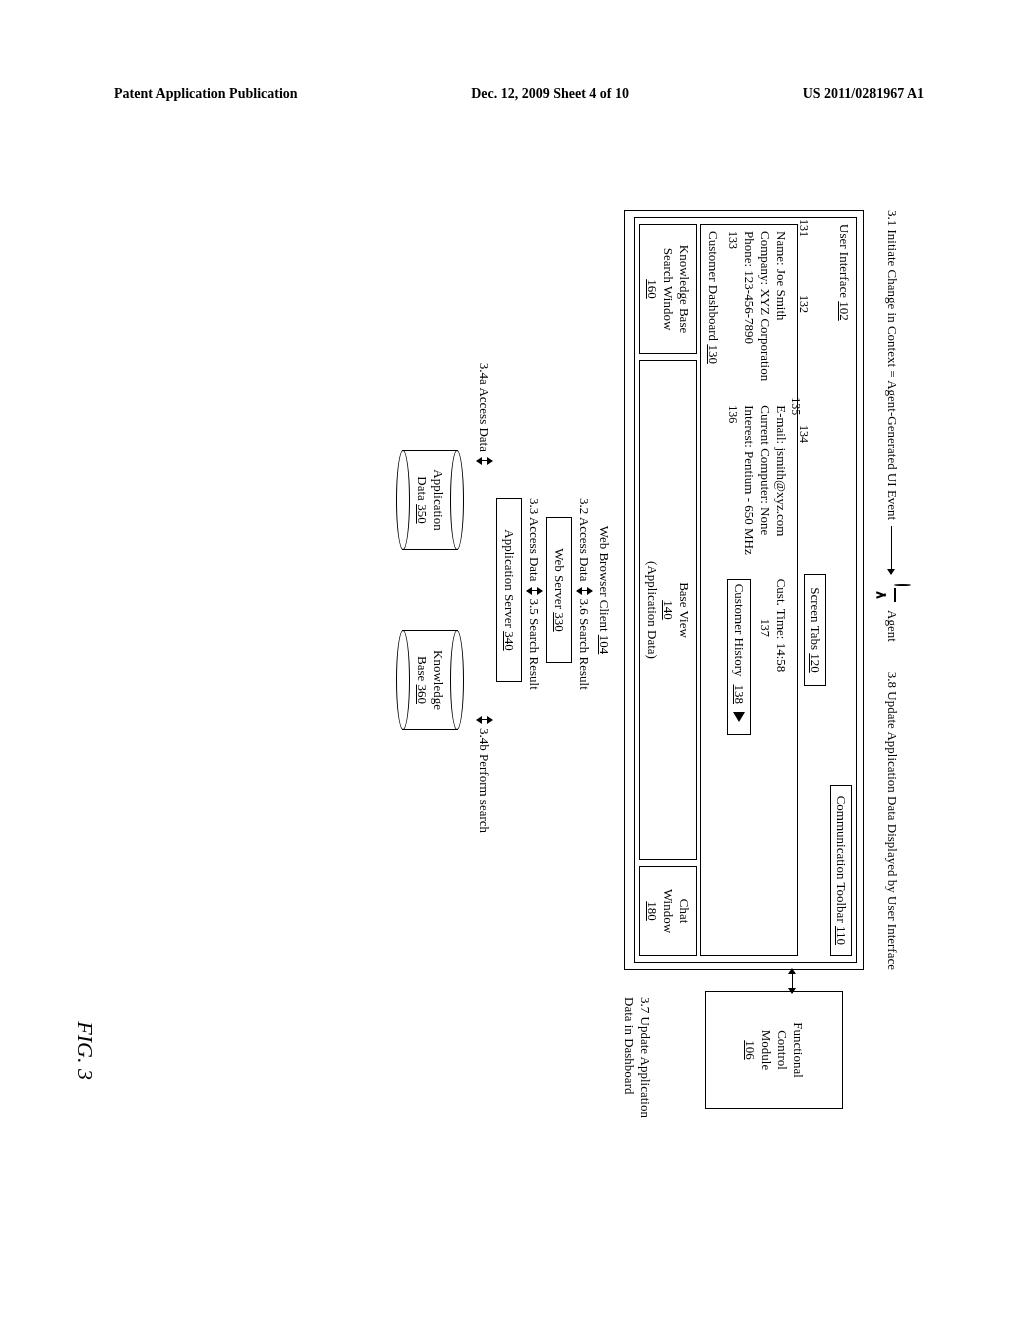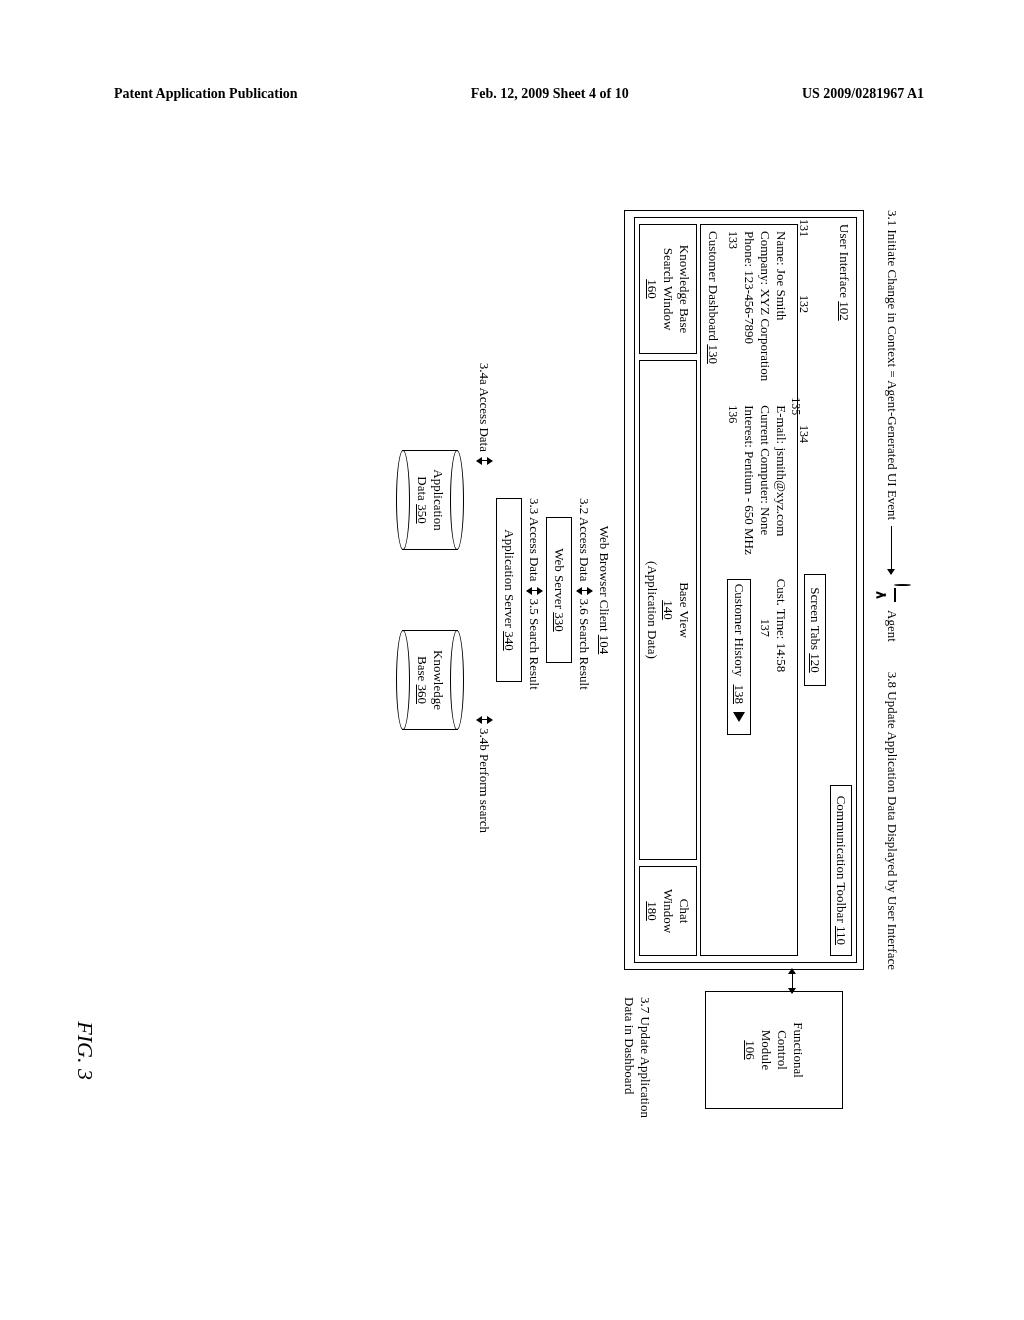--- a/index.html
+++ b/index.html
@@ -178,22 +178,22 @@
 
   
   .lead { position:absolute; font-size:12px; }
   .note-37 { position:absolute; right:-158px; top: 210px; width:130px; }
 </style>
 </head>
 <body>
 
 <div class="page-header">
   <span>Patent Application Publication</span>
-  <span>Feb. 12, 2009  Sheet 4 of 10</span>
-  <span>US 2009/0281967 A1</span>
+  <span>Dec. 12, 2009  Sheet 4 of 10</span>
+  <span>US 2011/0281967 A1</span>
 </div>
 
 <div class="diagram-area">
 
   <div class="toprow">
     <span class="label-left">3.1 Initiate Change in Context = Agent-Generated UI Event</span>
     <span class="conn1"></span>
     <span class="stick">
       <span class="head"></span><span class="arms"></span><span class="body"></span><span class="legs"></span>
     </span>

